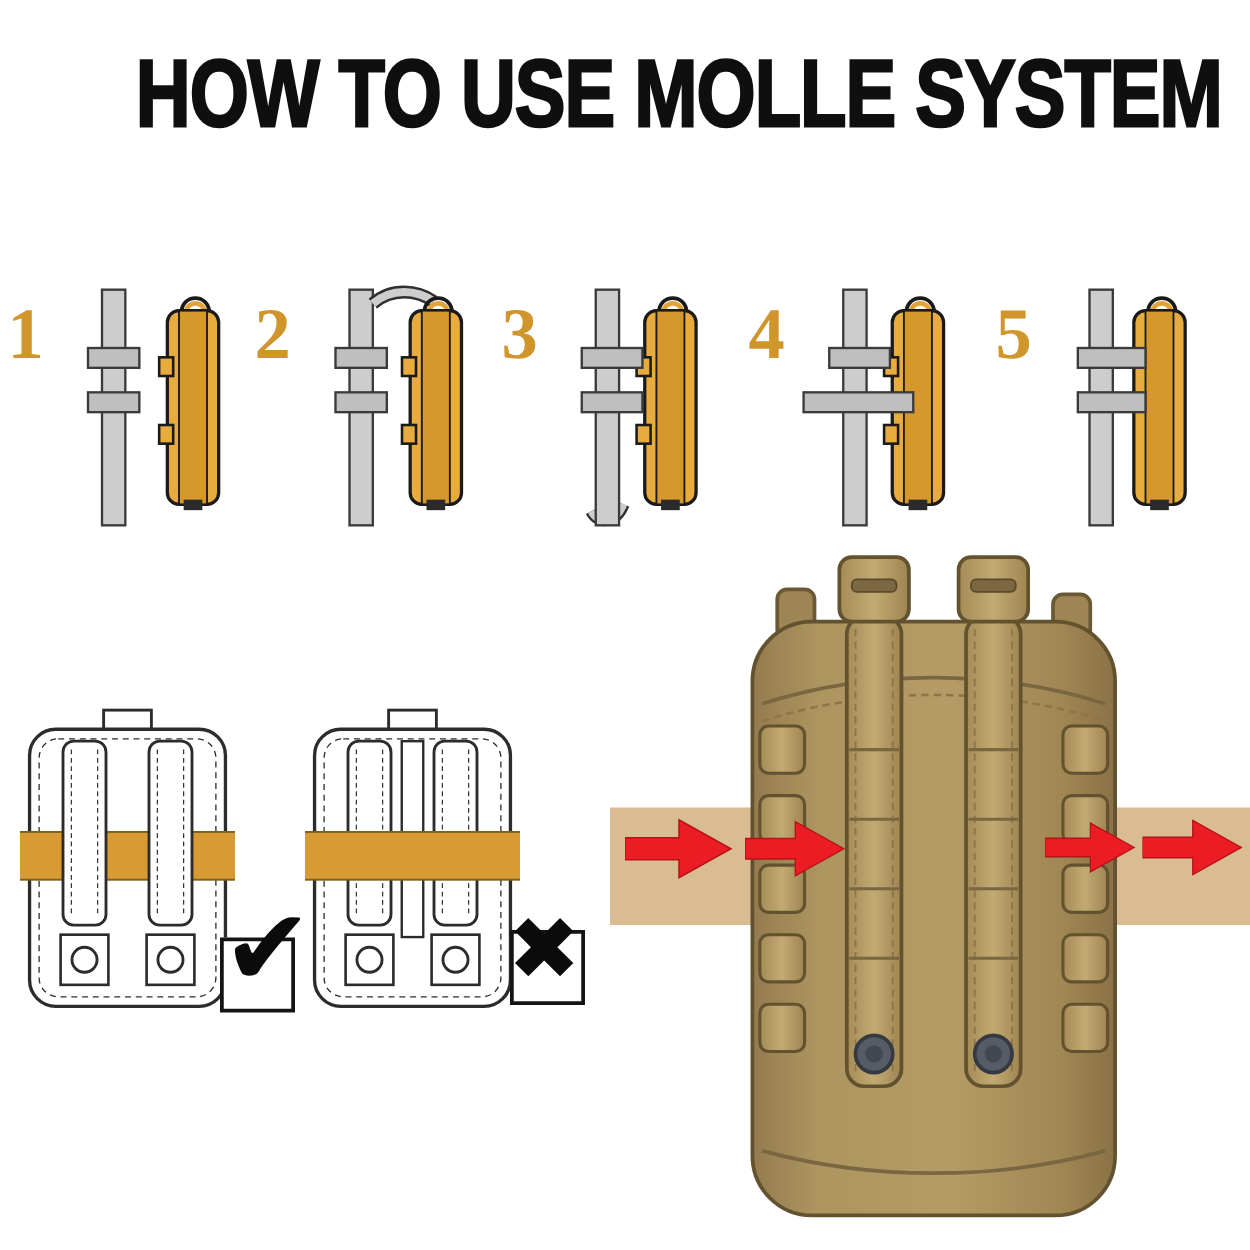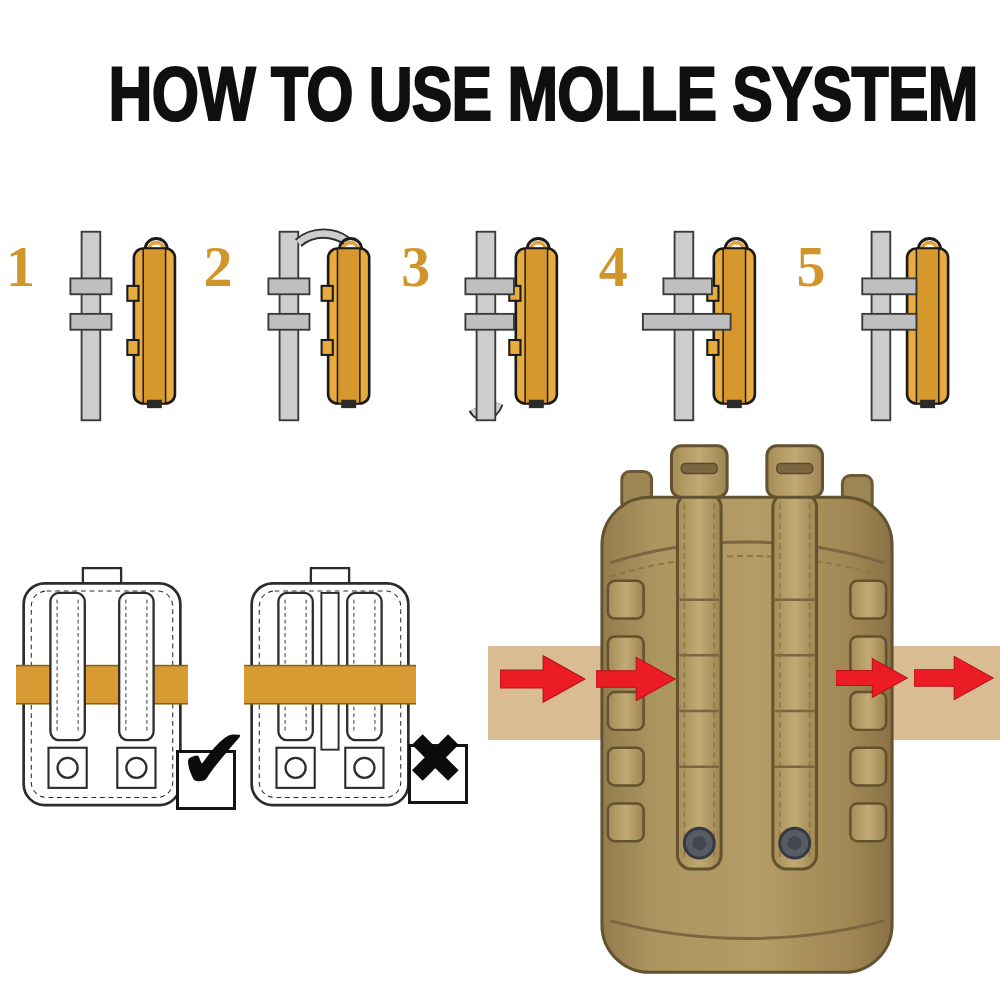--- a/index.html
+++ b/index.html
@@ -1,20 +1,20 @@
 <!DOCTYPE html>
 <html><head>
 <meta charset="utf-8">
 <style>
   html,body{margin:0;padding:0;background:#ffffff;}
   .canvas{position:relative;width:1000px;height:1000px;background:#ffffff;overflow:hidden;
           font-family:"Liberation Sans",sans-serif;}
 
   
-  .title-wrap{position:absolute;top:50px;left:0;width:928px;text-align:left;}
+  .title-wrap{position:absolute;top:32px;left:0;width:928px;text-align:left;}
   .title-wrap span{display:inline-block;font-size:76px;font-weight:900;color:#0f0f0f;
           letter-spacing:-1px;transform:scaleX(0.8);transform-origin:50% 50%;
           -webkit-text-stroke:2.2px #0f0f0f;white-space:nowrap;}
 
   
   .steps{position:absolute;top:226px;left:6px;right:6px;display:flex;}
   .step{flex:1;display:flex;align-items:flex-start;}
   .step-number{font-family:"Liberation Serif",serif;font-size:58px;font-weight:700;
           color:#d0952b;margin-top:12px;width:42px;line-height:1;text-align:left;}
   .step-art{width:140px;height:200px;}

